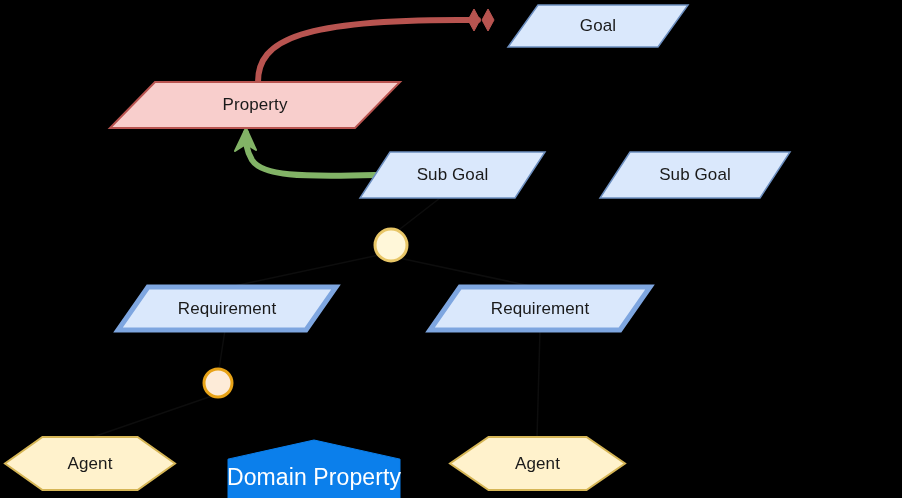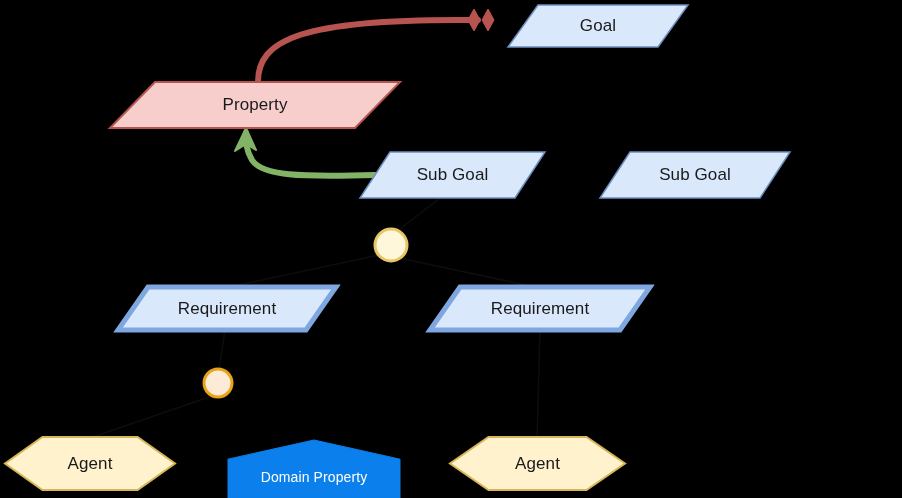--- a/index.html
+++ b/index.html
@@ -29,21 +29,21 @@
     justify-content: center;
     font-family: "Liberation Sans", sans-serif;
     font-size: 17px;
     color: #1a1a1a;
     white-space: nowrap;
     pointer-events: none;
     letter-spacing: 0.1px;
   }
   .node-label.selected-label {
     color: #ffffff;
-    font-size: 14px;
+    font-size: 23px;
   }
   .hit {
     position: absolute;
     background: transparent;
   }
 </style>
 </head>
 <body>
 
 <div id="canvas">

